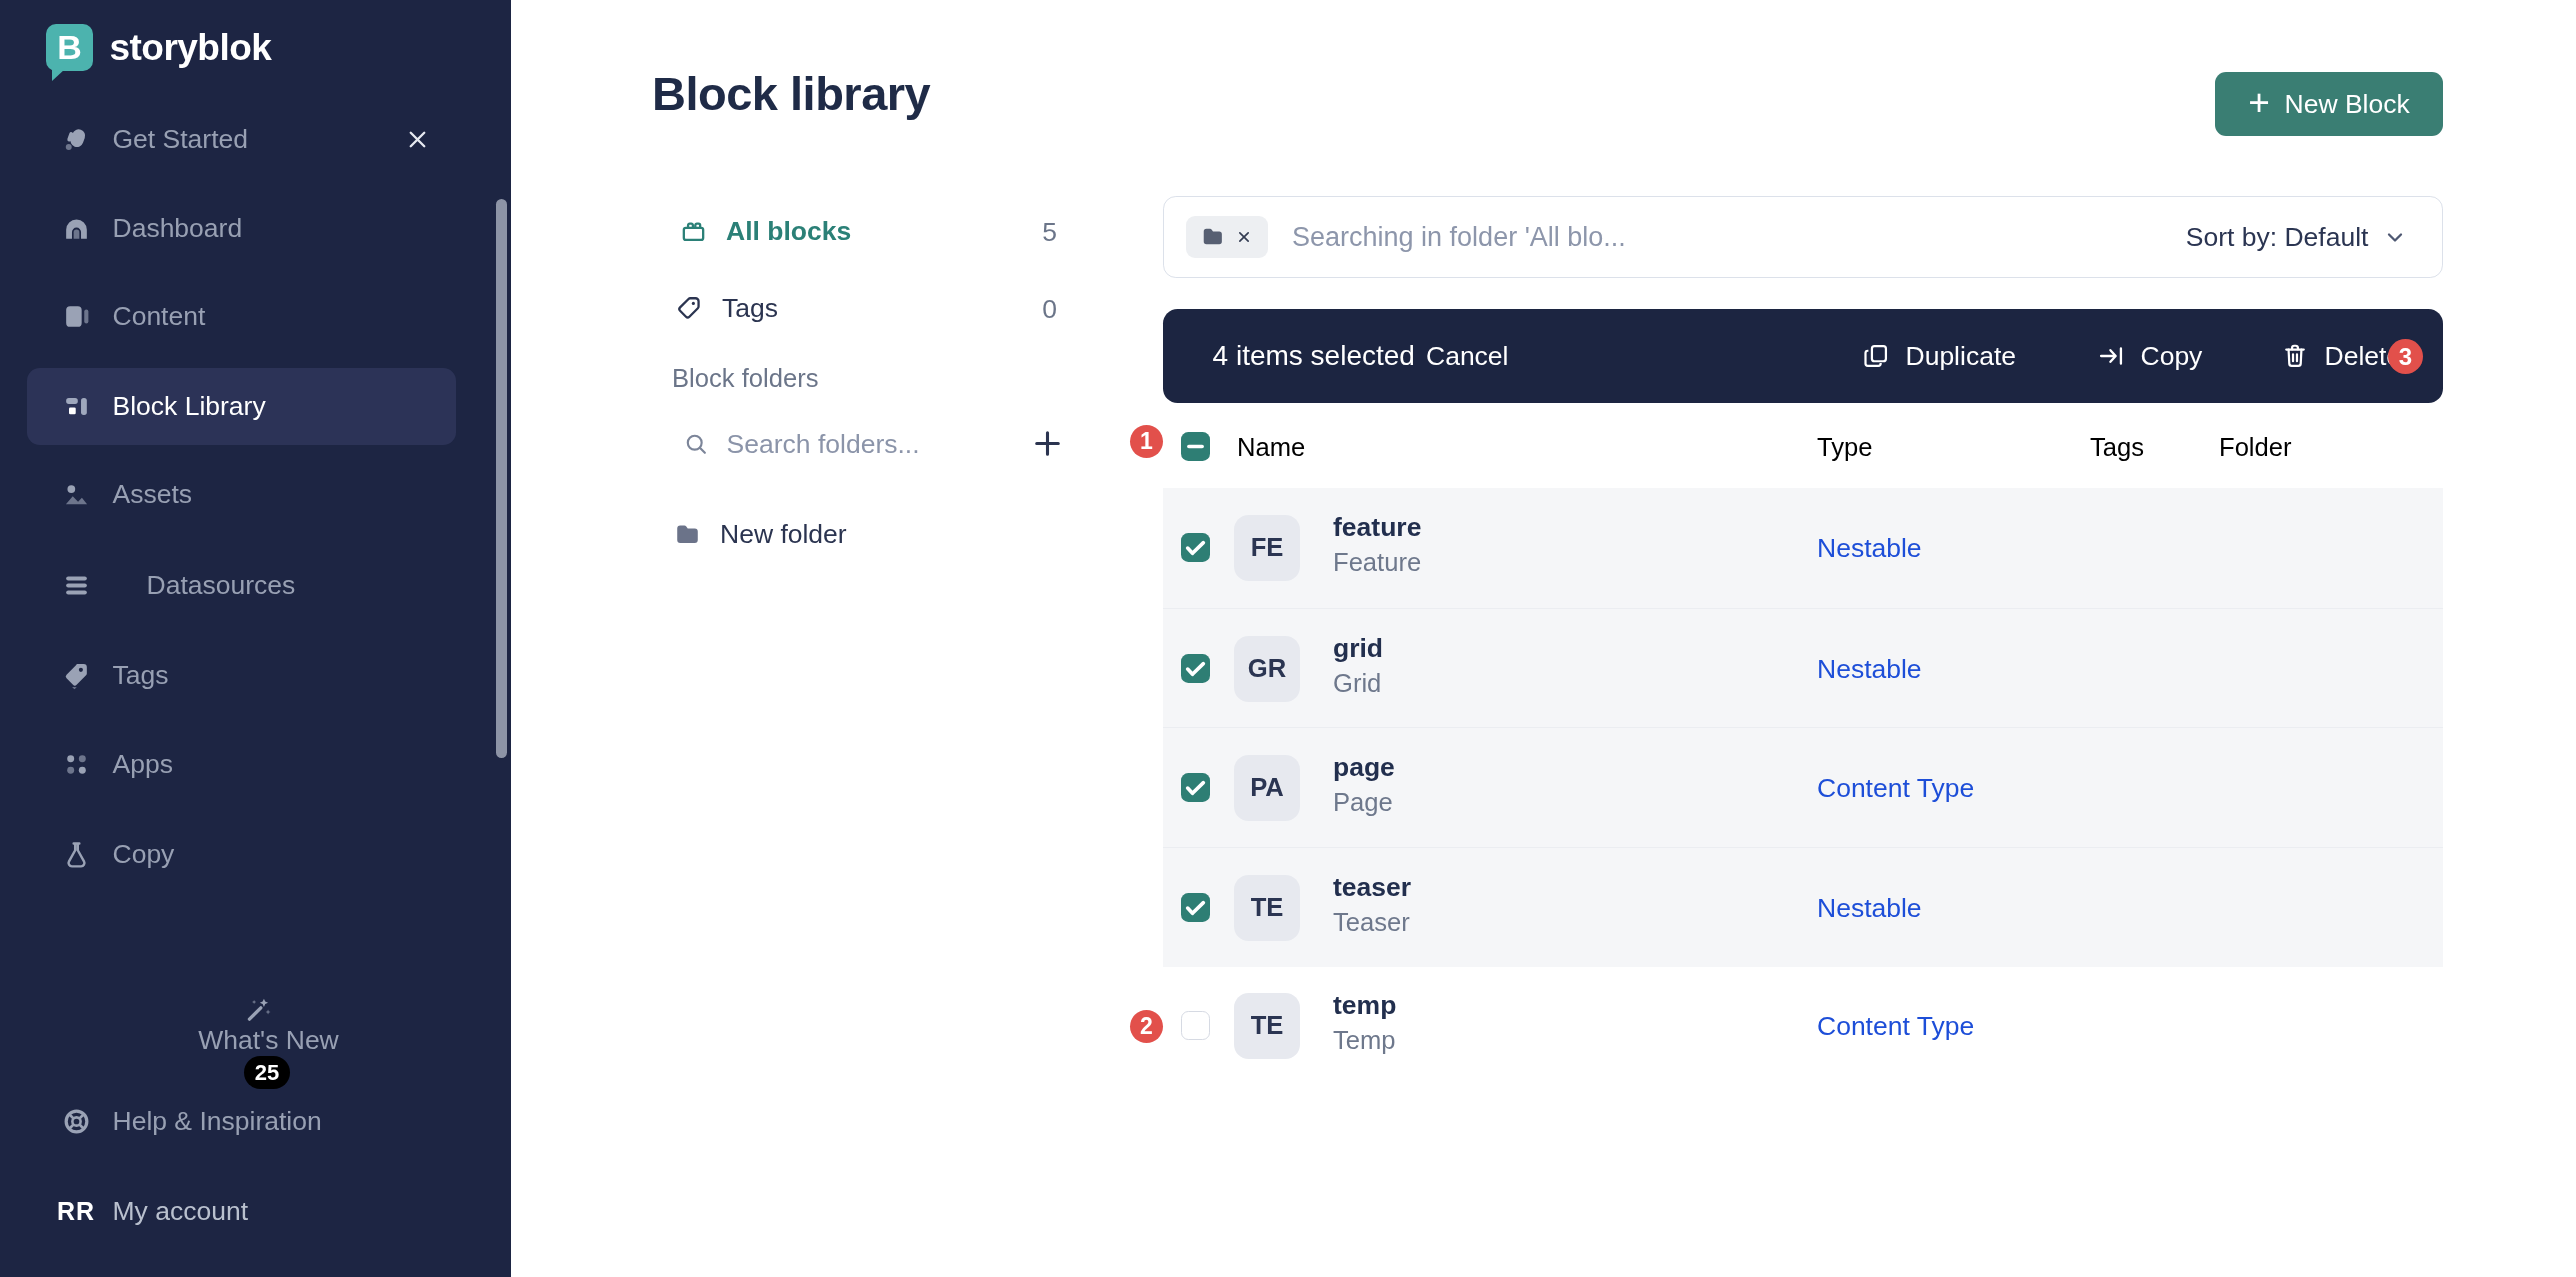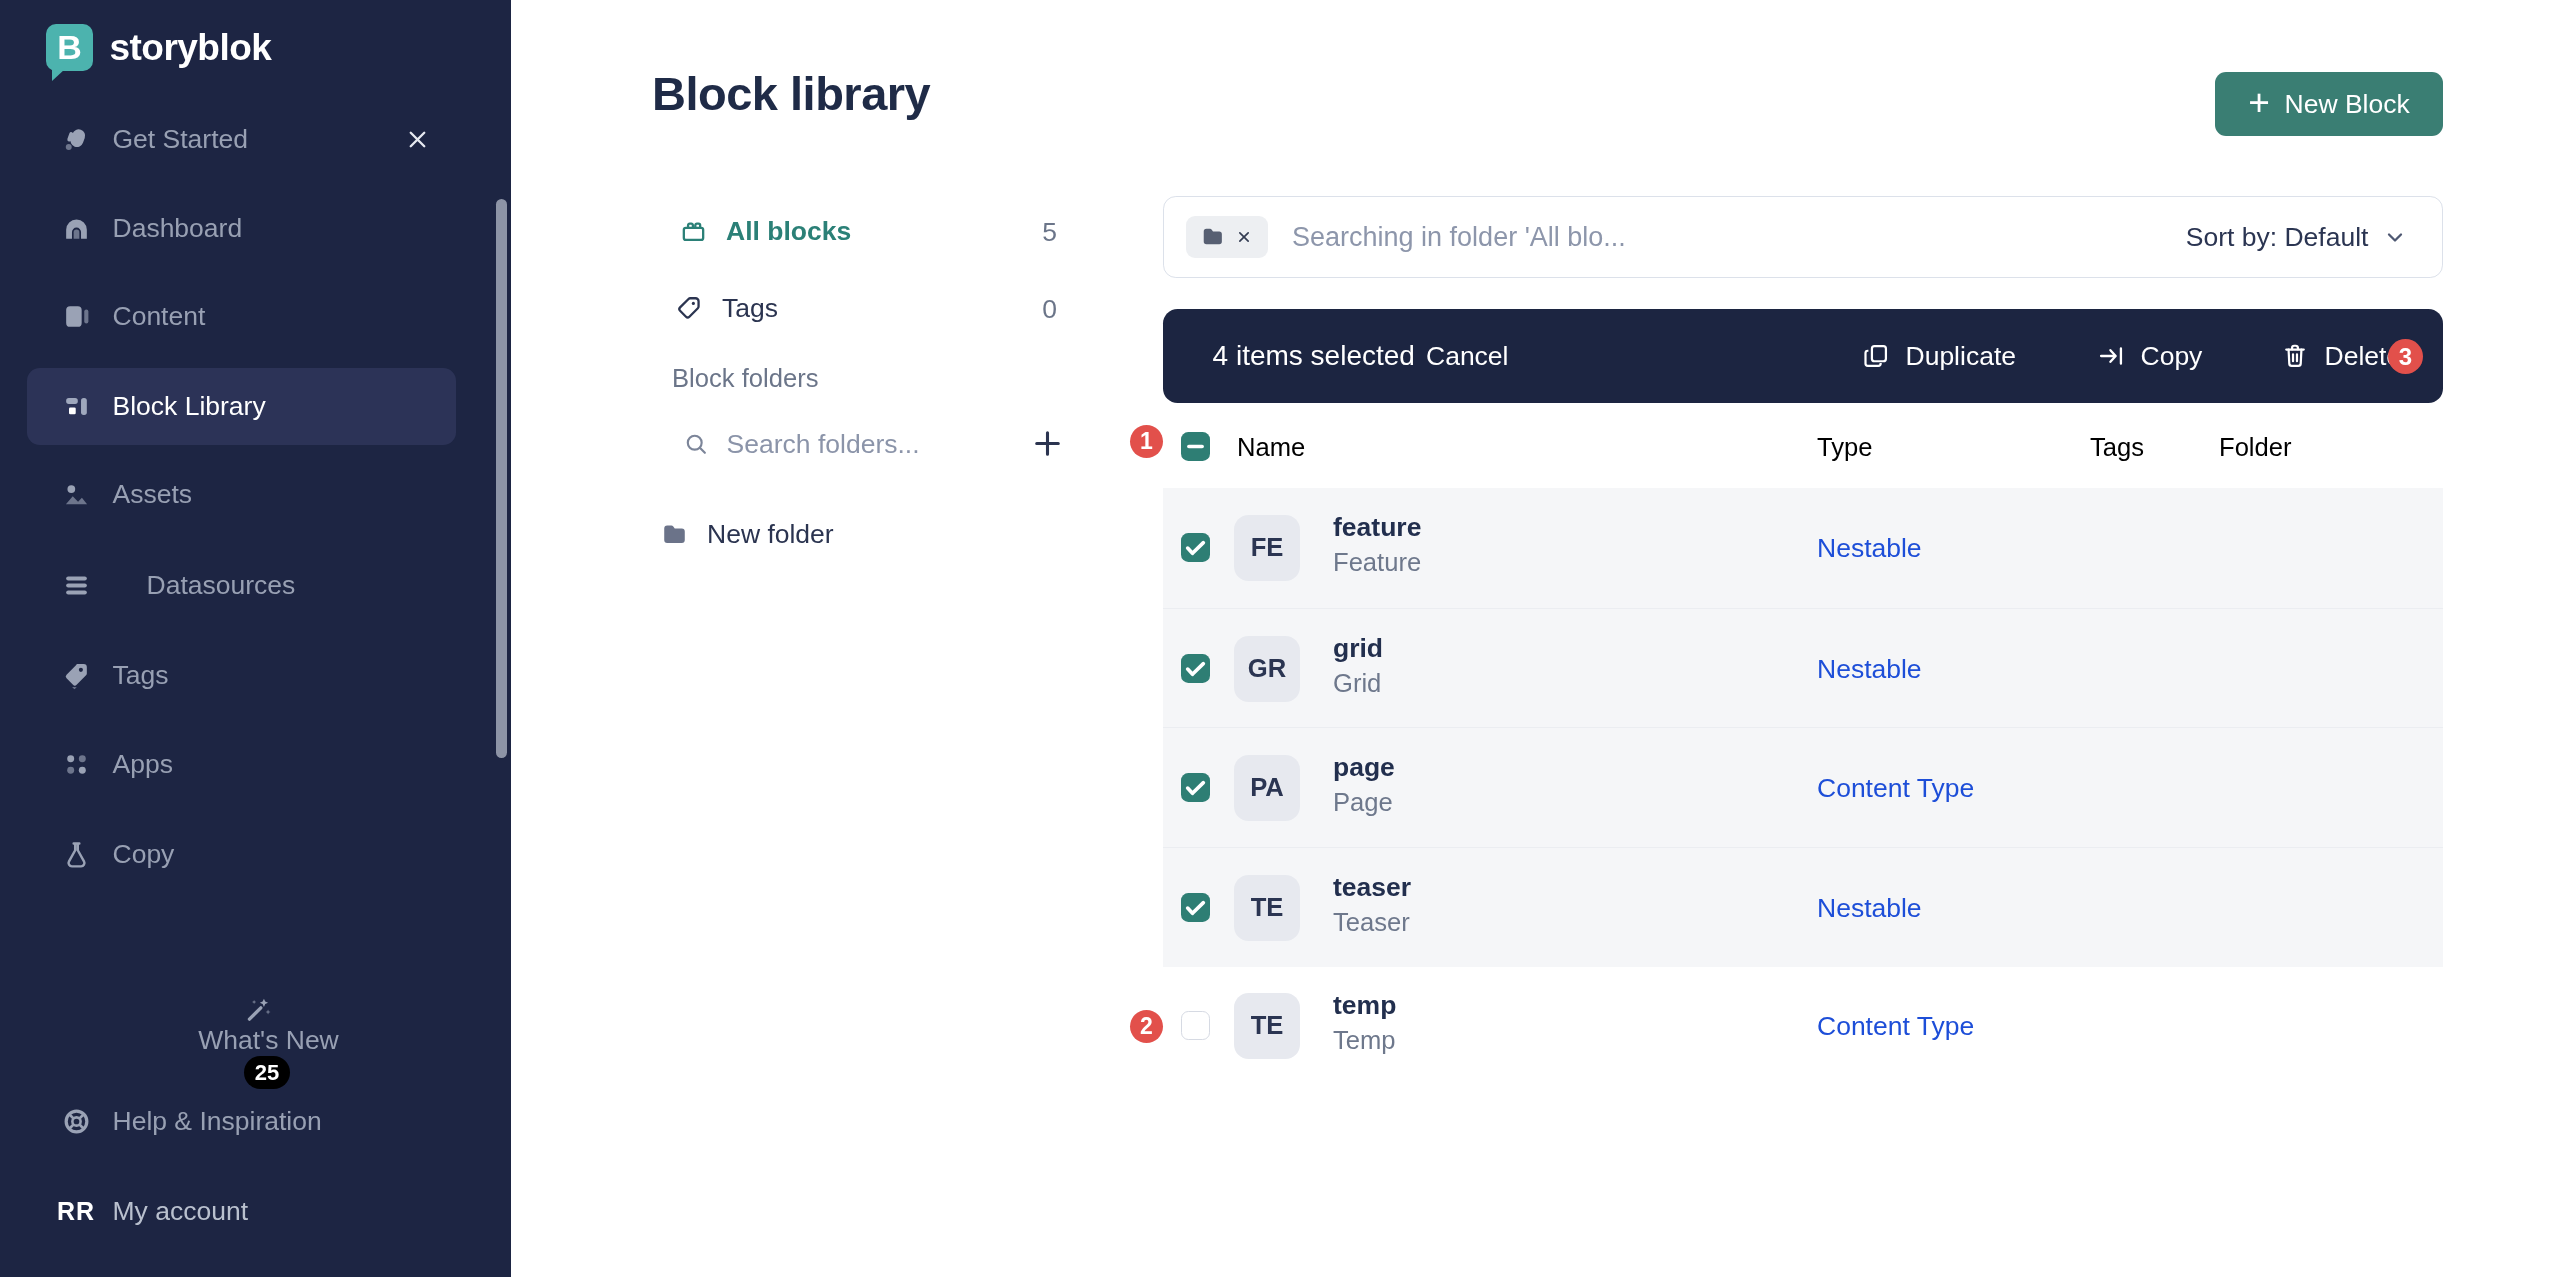--- a/index.html
+++ b/index.html
@@ -299,21 +299,21 @@
         </svg>
       </span>
     <span class="lbl gray-txt">Search folders...</span>
   </div>
   <span class="plus-btn" style="top:425px;">
       <svg viewBox="0 0 24 24" width="100%" height="100%">
         <path d="M12 5v14M5 12h14" stroke="#2b3450" stroke-width="2" stroke-linecap="round"></path>
       </svg>
     </span>
 
-  <div class="subnav-row" style="left:149px; top:512px;">
+  <div class="subnav-row" style="left:162px; top:512px;">
     <span class="ic">
         <svg viewBox="0 0 24 24" width="100%" height="100%">
           <path fill="#6b7389" d="M3.5 7A2.5 2.5 0 0 1 6 4.5h3.4a2 2 0 0 1 1.6.8l1.2 1.7H18a2.5 2.5 0 0 1 2.5 2.5v7A2.5 2.5 0 0 1 18 19H6a2.5 2.5 0 0 1-2.5-2.5z"></path>
         </svg>
       </span>
     <span class="lbl navy-txt">New folder</span>
   </div>
 
   <div class="search-bar">
     <div class="folder-chip">

